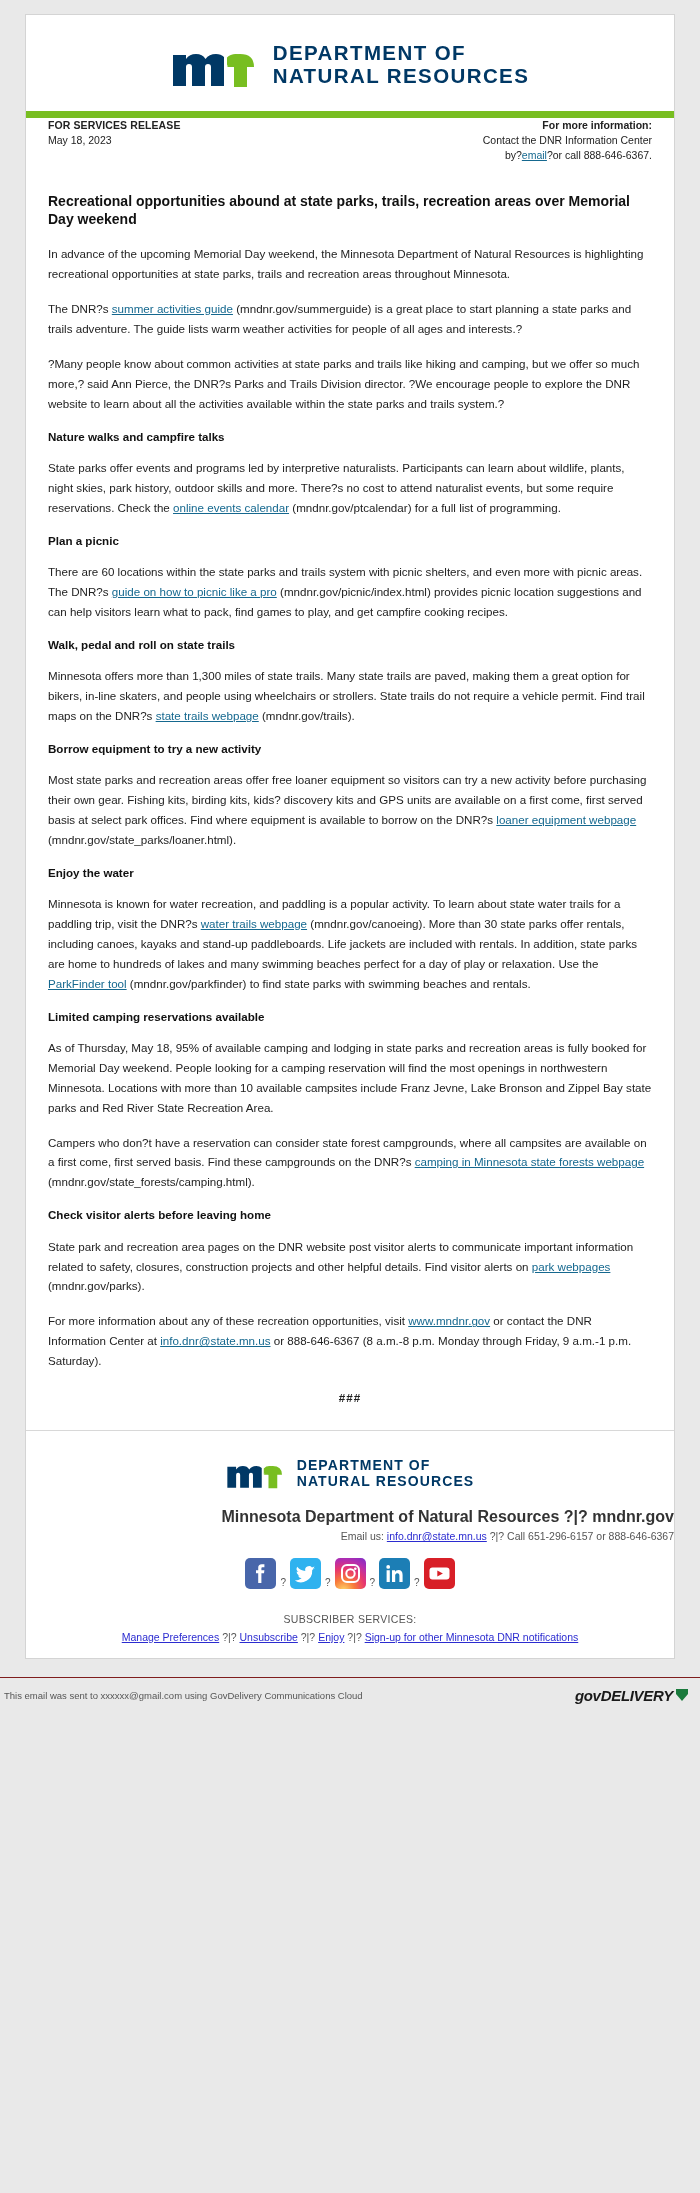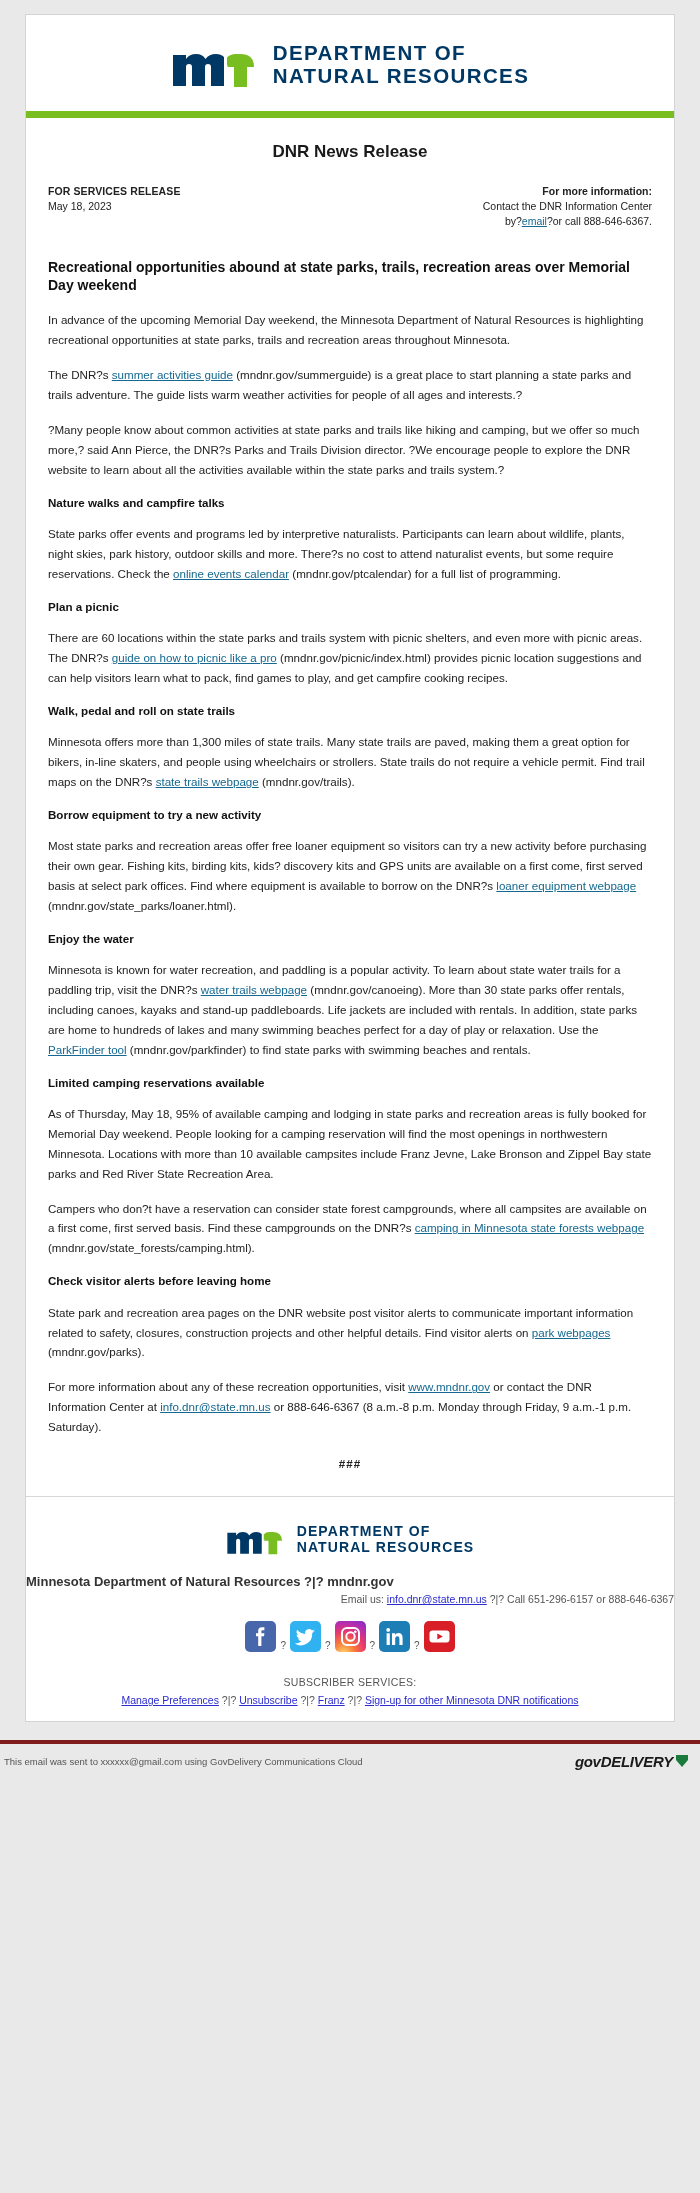--- a/index.html
+++ b/index.html
@@ -120,22 +120,22 @@
     align-items: center;
     justify-content: center;
     gap: 13px;
     padding: 26px 0 16px 0;
   }
   .mn-mark-sm { width: 58px; height: 33px; display: block; }
   .wordmark-sm { text-align: left; color: #003865; font-weight: bold; letter-spacing: 1.1px; line-height: 1.12; }
   .wordmark-sm .l1, .wordmark-sm .l2 { font-size: 14px; display: block; }
 
   .foot-org {
-    text-align: left;
-    font-size: 13px;
+    text-align: right;
+    font-size: 16px;
     font-weight: bold;
     color: #333;
     margin: 2px 0 4px 0;
   }
   .foot-email {
     text-align: right;
     font-size: 10.5px;
     color: #555;
     margin: 0 0 2px 0;
   }
@@ -170,21 +170,21 @@
     line-height: 1.6;
     padding: 4px 10px 2px 10px;
   }
   .subscriber .ss-label { letter-spacing: .3px; }
   .subscriber a { color: #2b2bd0; text-decoration: underline; }
   .sub-links { padding-top: 1px; }
 
   
   .bottom-strip {
     margin: 18px 0 0 0;
-    border-top: 4px solid #7f1d1d;
+    border-top: 1px solid #7f1d1d;
     background: #e9e9e9;
     display: flex;
     align-items: center;
     justify-content: space-between;
     padding: 9px 12px 10px 4px;
     min-height: 34px;
   }
   .sent-to { font-size: 9.5px; color: #555; }
   .gd-logo {
     display: flex; align-items: center; gap: 3px;
@@ -209,21 +209,20 @@
         </svg>
         <div class="wordmark">
           <span class="l1">DEPARTMENT OF</span>
           <span class="l2">NATURAL RESOURCES</span>
         </div>
       </div>
     </div>
 
     <div class="green-rule"></div>
 
-    <div class="release-title">DNR News Release</div>
 
     <div class="meta">
       <div class="meta-left">
         <div class="imm">FOR SERVICES RELEASE</div>
         <div>May 18, 2023</div>
       </div>
       <div class="meta-right">
         <div class="fmi">For more information:</div>
         <div>Contact the DNR Information Center</div>
         <div><span>by?</span><a class="lnk" href="#">email</a><span>?or call 888-646-6367.</span></div>
@@ -316,21 +315,21 @@
       <a href="#" class="s-ico yt">
         <svg viewBox="0 0 31 31" width="31" height="31">
           <rect x="5.5" y="9.5" width="20" height="12" rx="3" fill="#fff"></rect>
           <path d="M13.3 12.6l5.6 2.9-5.6 2.9z" fill="#d81f27"></path>
         </svg>
       </a>
     </div>
 
     <div class="subscriber">
       <div class="ss-label">SUBSCRIBER SERVICES:</div>
-      <div class="sub-links"><a href="#">Manage Preferences</a> <span>?|?</span> <a href="#">Unsubscribe</a> <span>?|?</span> <a href="#">Franz</a> <span>?|?</span> <a href="#">Sign-up for other Minnesota DNR notifications</a></div>
+      <div class="sub-links"><a href="#">Manage Preferences</a> <span>?|?</span> <a href="#">Unsubscribe</a> <span>?|?</span> <a href="#">Enjoy</a> <span>?|?</span> <a href="#">Sign-up for other Minnesota DNR notifications</a></div>
     </div>
   </div>
 
   <div class="bottom-strip">
     <div class="sent-to">This email was sent to xxxxxx@gmail.com using GovDelivery Communications Cloud</div>
     <div class="gd-logo">
       <span>govDELIVERY</span>
       <svg class="gd-mark" viewBox="0 0 12 12">
         <path d="M0 0h12v5l-6 7-6-7z" fill="#1a7a3c"></path>
       </svg>

